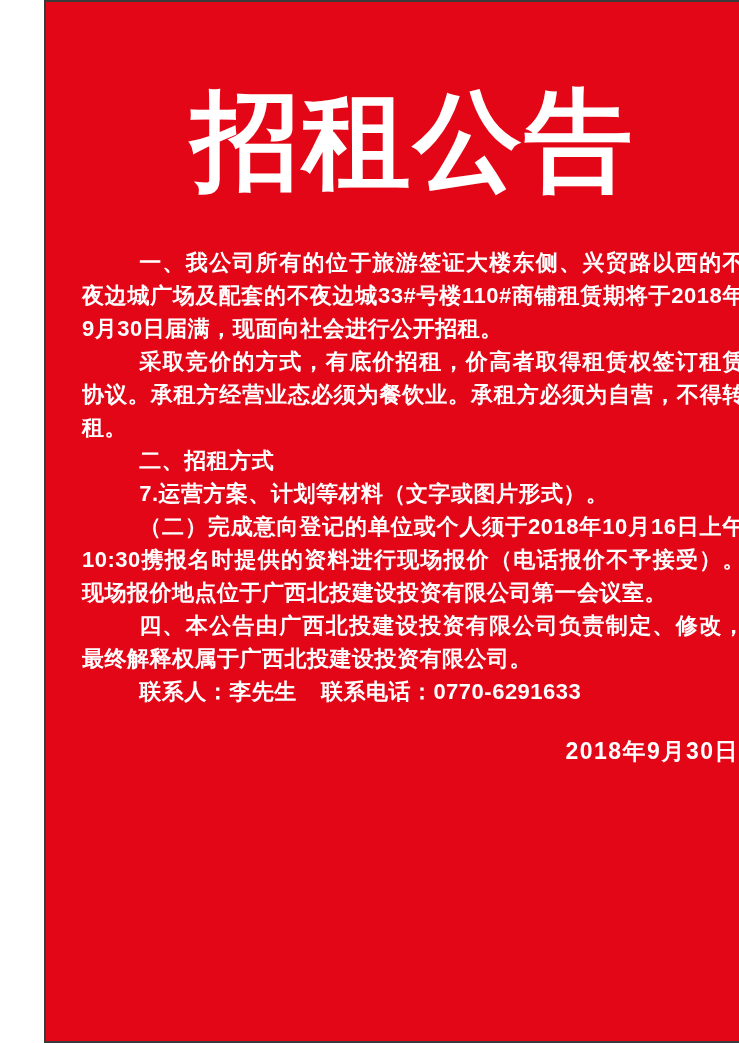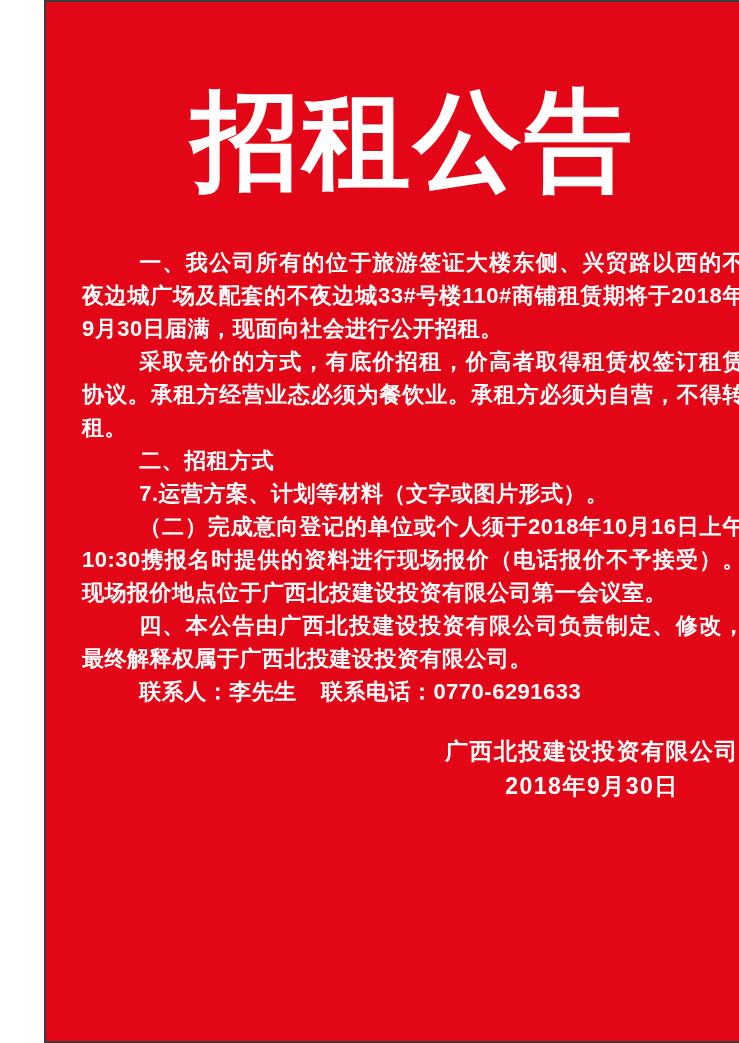--- a/index.html
+++ b/index.html
@@ -66,17 +66,16 @@
     <p>一、我公司所有的位于旅游签证大楼东侧、兴贸路以西的不夜边城广场及配套的不夜边城33#号楼110#商铺租赁期将于2018年9月30日届满，现面向社会进行公开招租。</p>
     <p>采取竞价的方式，有底价招租，价高者取得租赁权签订租赁协议。承租方经营业态必须为餐饮业。承租方必须为自营，不得转租。</p>
     <p>二、招租方式</p>
     <p>7.运营方案、计划等材料（文字或图片形式）。</p>
     <p>（二）完成意向登记的单位或个人须于2018年10月16日上午10:30携报名时提供的资料进行现场报价（电话报价不予接受）。现场报价地点位于广西北投建设投资有限公司第一会议室。</p>
     <p>四、本公告由广西北投建设投资有限公司负责制定、修改，最终解释权属于广西北投建设投资有限公司。</p>
     <p class="contact-line"><span>联系人：</span><span>李先生</span><span class="contact-gap"></span><span>联系电话：</span><span>0770-6291633</span></p>
   </div>
 
   <div class="signature">
-    <div>广西北投建设投资有限公司</div>
     <div>2018年9月30日</div>
   </div>
 
 </div>
 
 </body></html>

